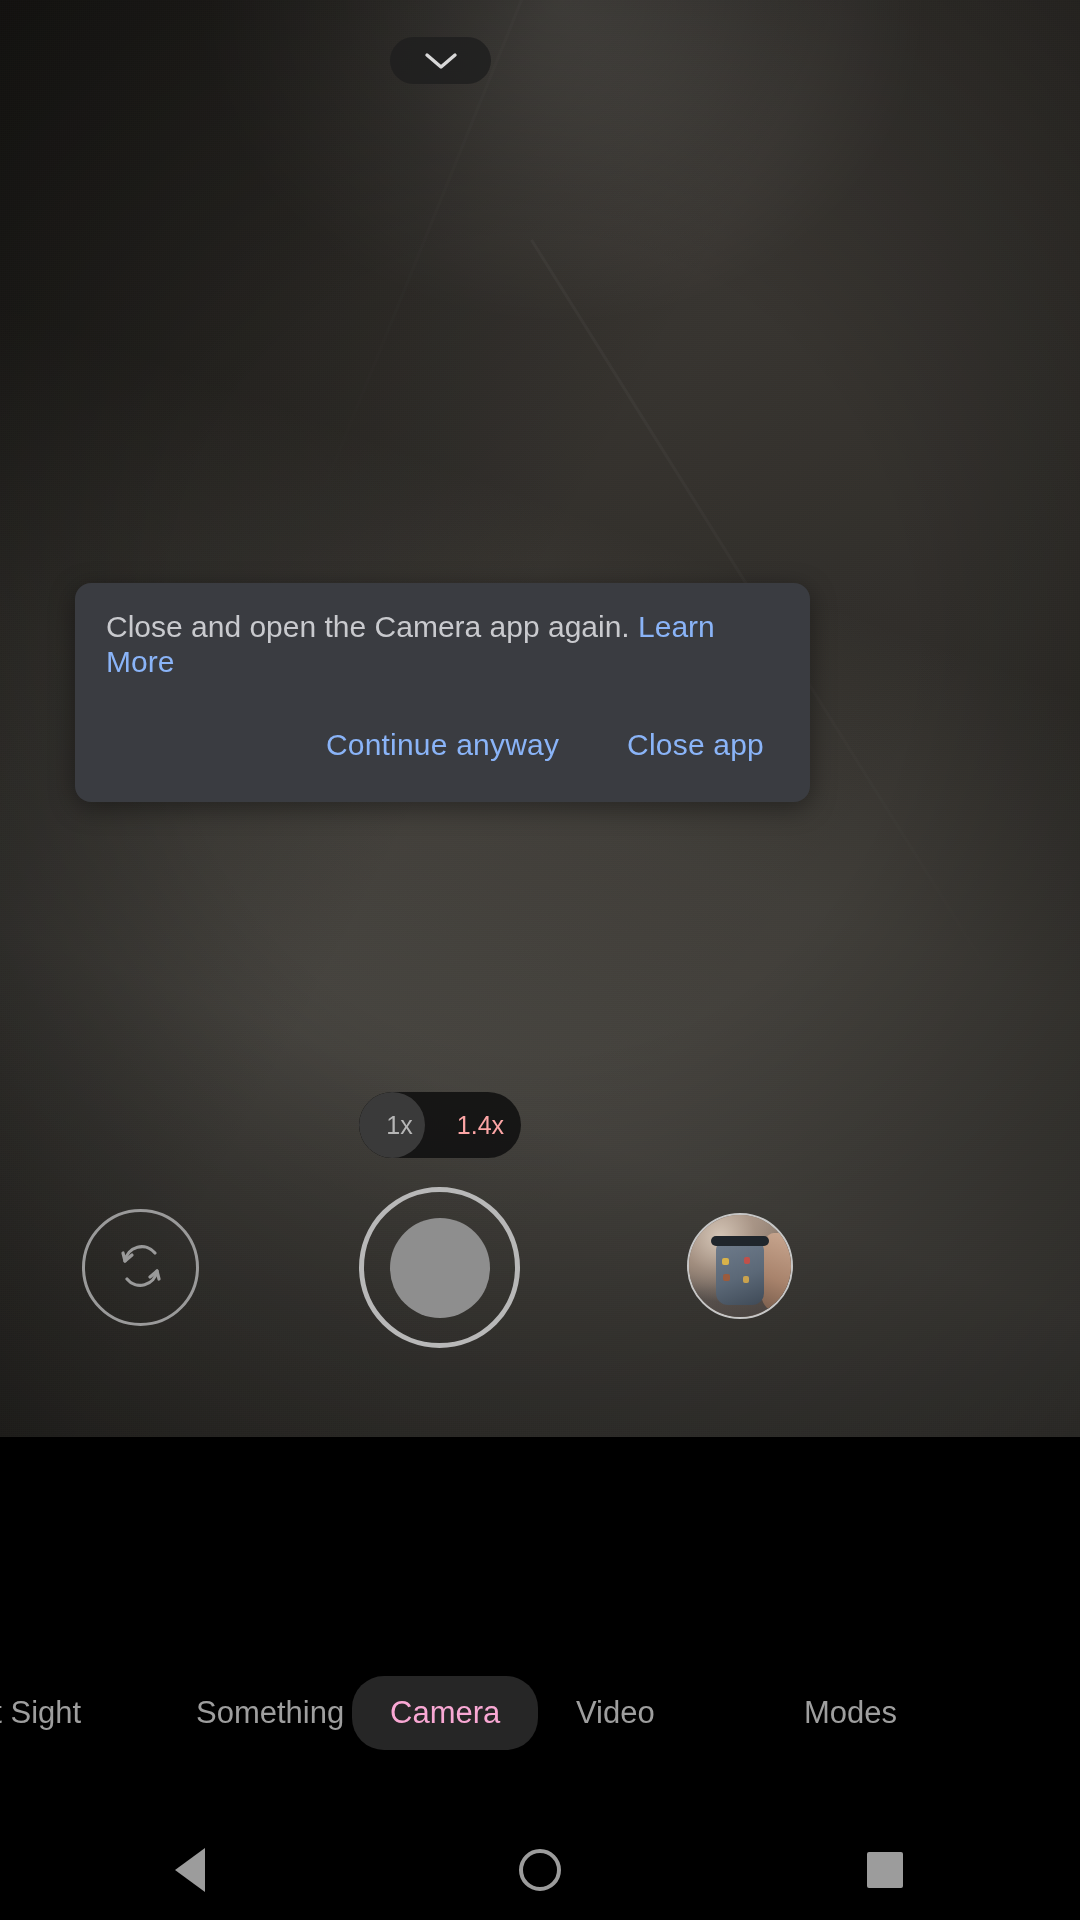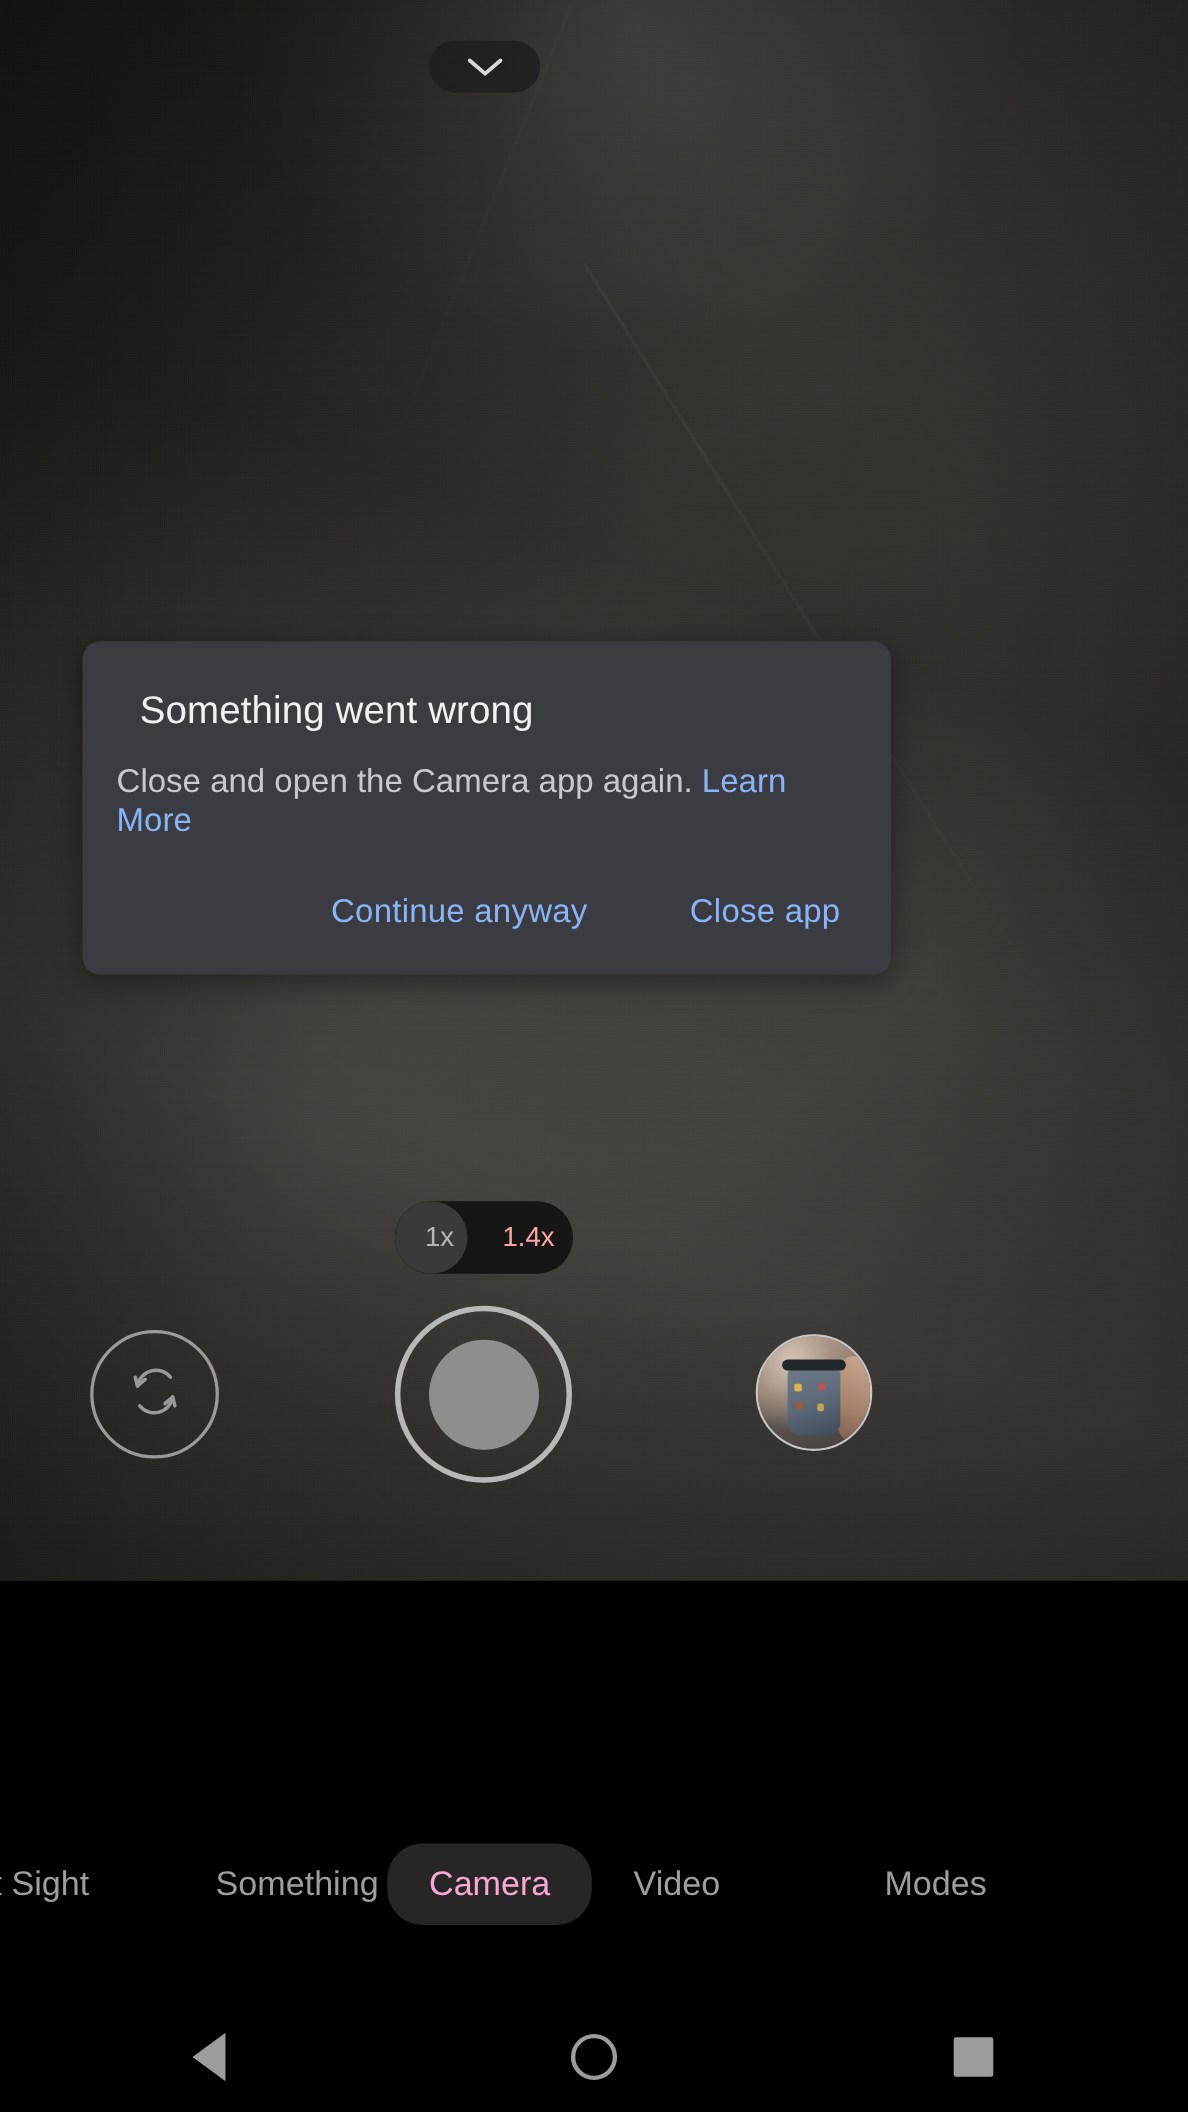--- a/index.html
+++ b/index.html
@@ -127,21 +127,21 @@
     padding: 26px 52px 0 31px;
   }
   .dlg-link {
     color: #8ab4f8;
     cursor: pointer;
   }
   .dlg-actions {
     display: flex;
     justify-content: flex-end;
     align-items: center;
-    gap: 81px;
+    gap: 56px;
     padding: 40px 40px 32px 52px;
   }
   .dlg-btn {
     color: #8ab4f8;
     font-size: 30px;
     font-weight: 500;
     letter-spacing: .2px;
     background: none;
     border: none;
     padding: 8px 6px;
@@ -344,21 +344,20 @@
 
   <div id="top-chevron">
     <span>
       <svg width="34" height="20" viewBox="0 0 34 20" aria-hidden="true">
         <path d="M3 4 L17 16 L31 4" fill="none" stroke="#d8d8d8" stroke-width="3.4" stroke-linecap="round" stroke-linejoin="round"></path>
       </svg>
     </span>
   </div>
 
   <div id="error-dialog">
-    <div class="dlg-title">Something went wrong</div>
 
     <div class="dlg-body"><span>Close and open the Camera app again. </span><span class="dlg-link">Learn More</span></div>
 
     <div class="dlg-actions">
       <button class="dlg-btn">Continue anyway</button>
       <button class="dlg-btn">Close app</button>
     </div>
   </div>
 
   <div id="zoom-toggle">

